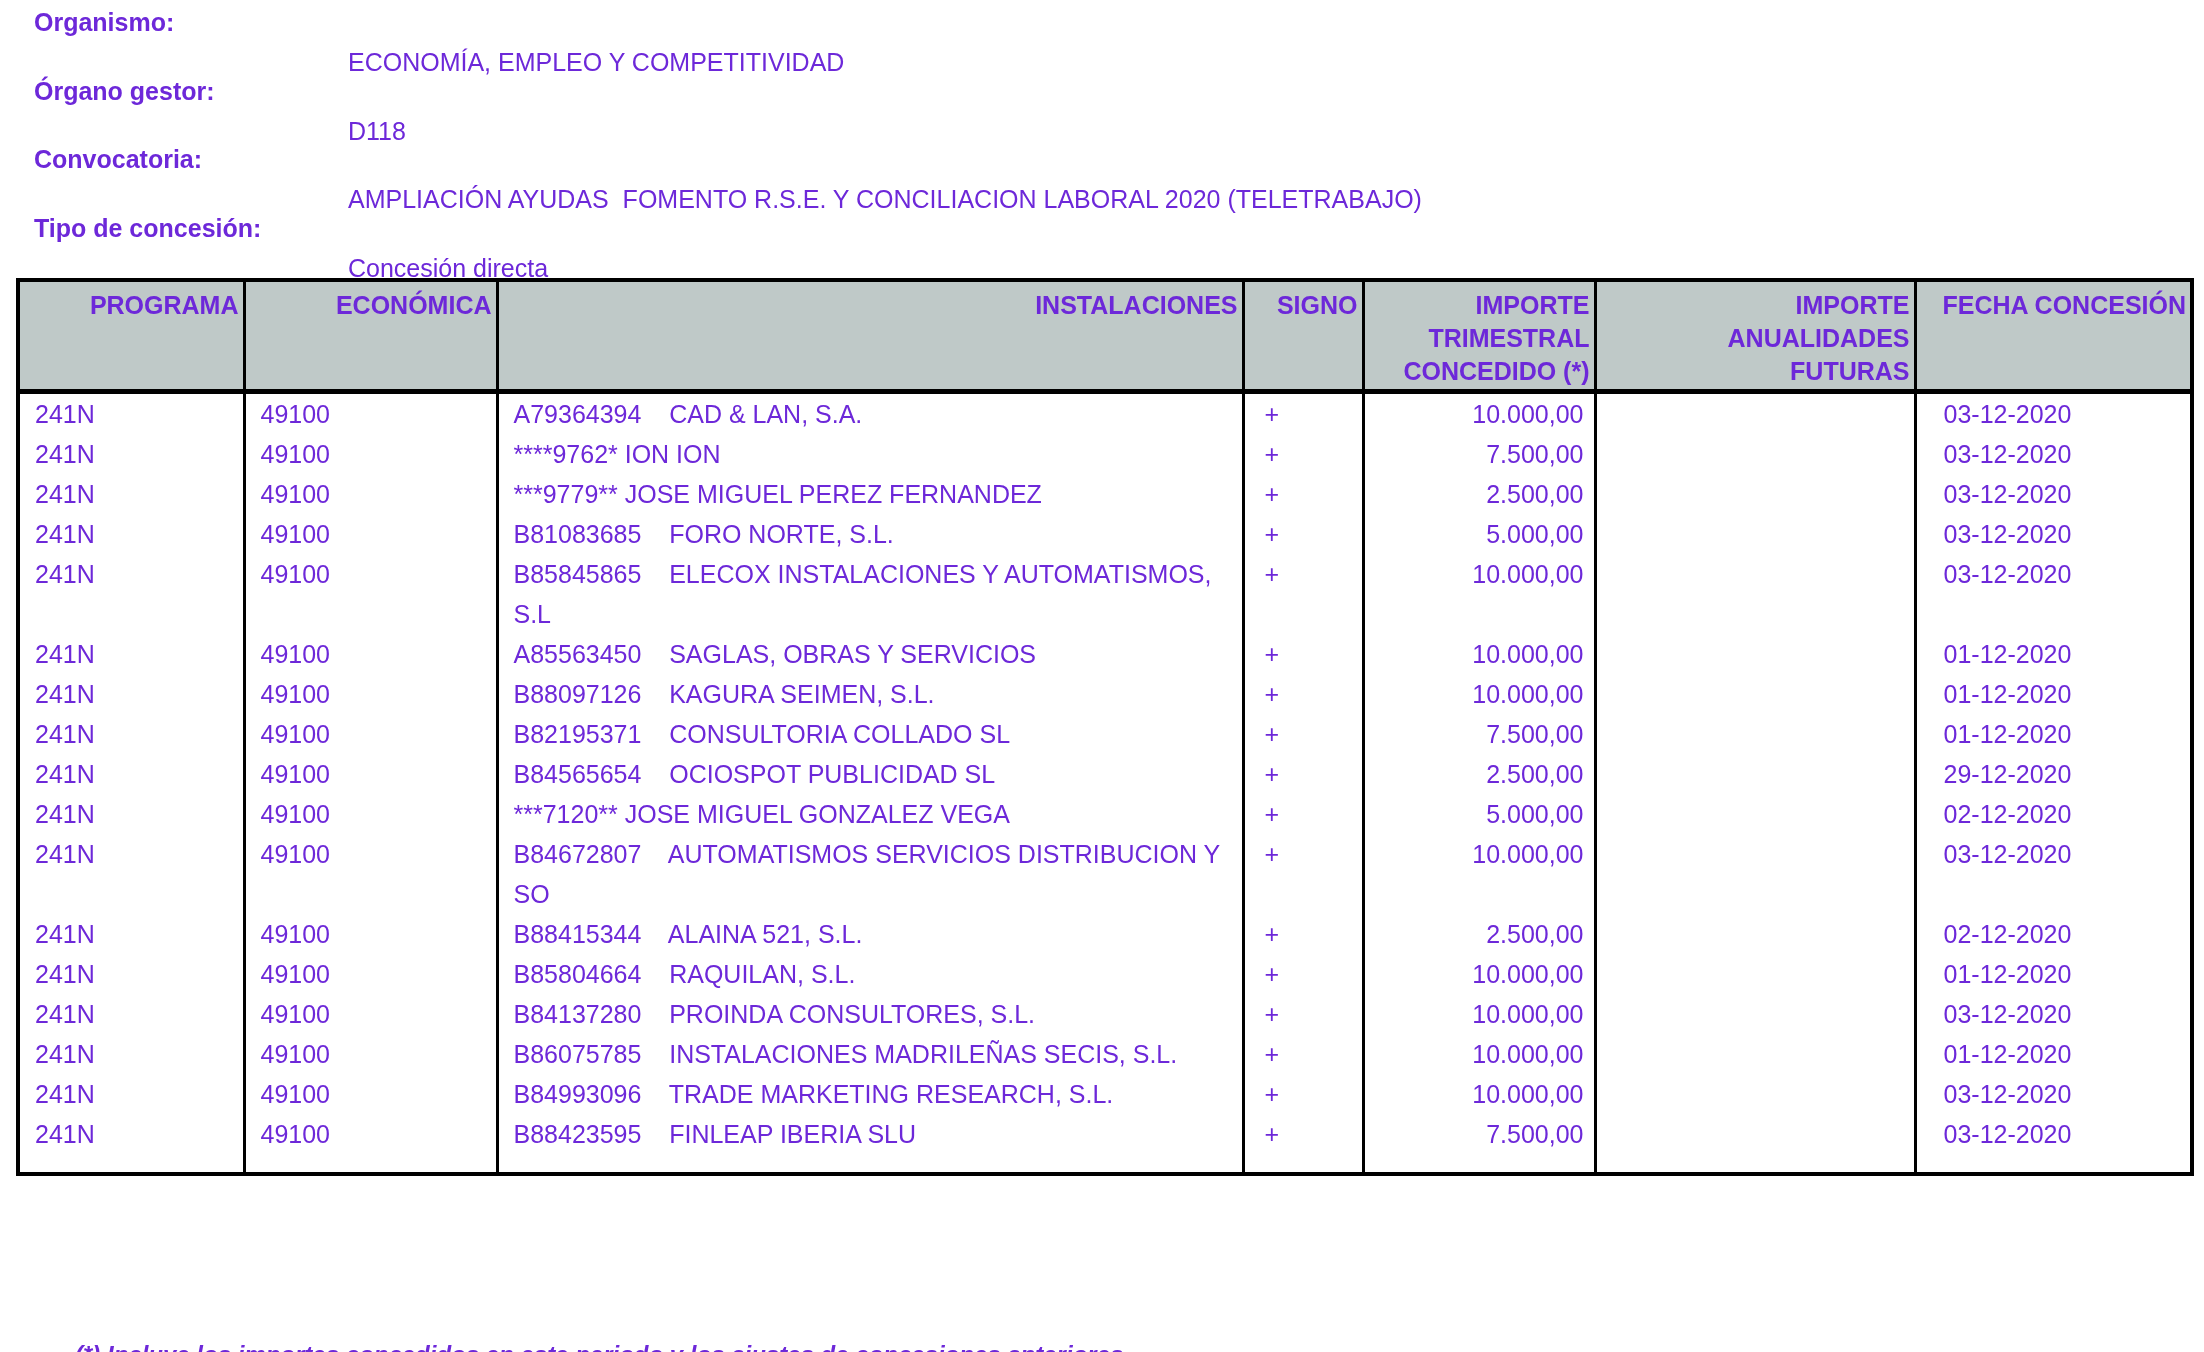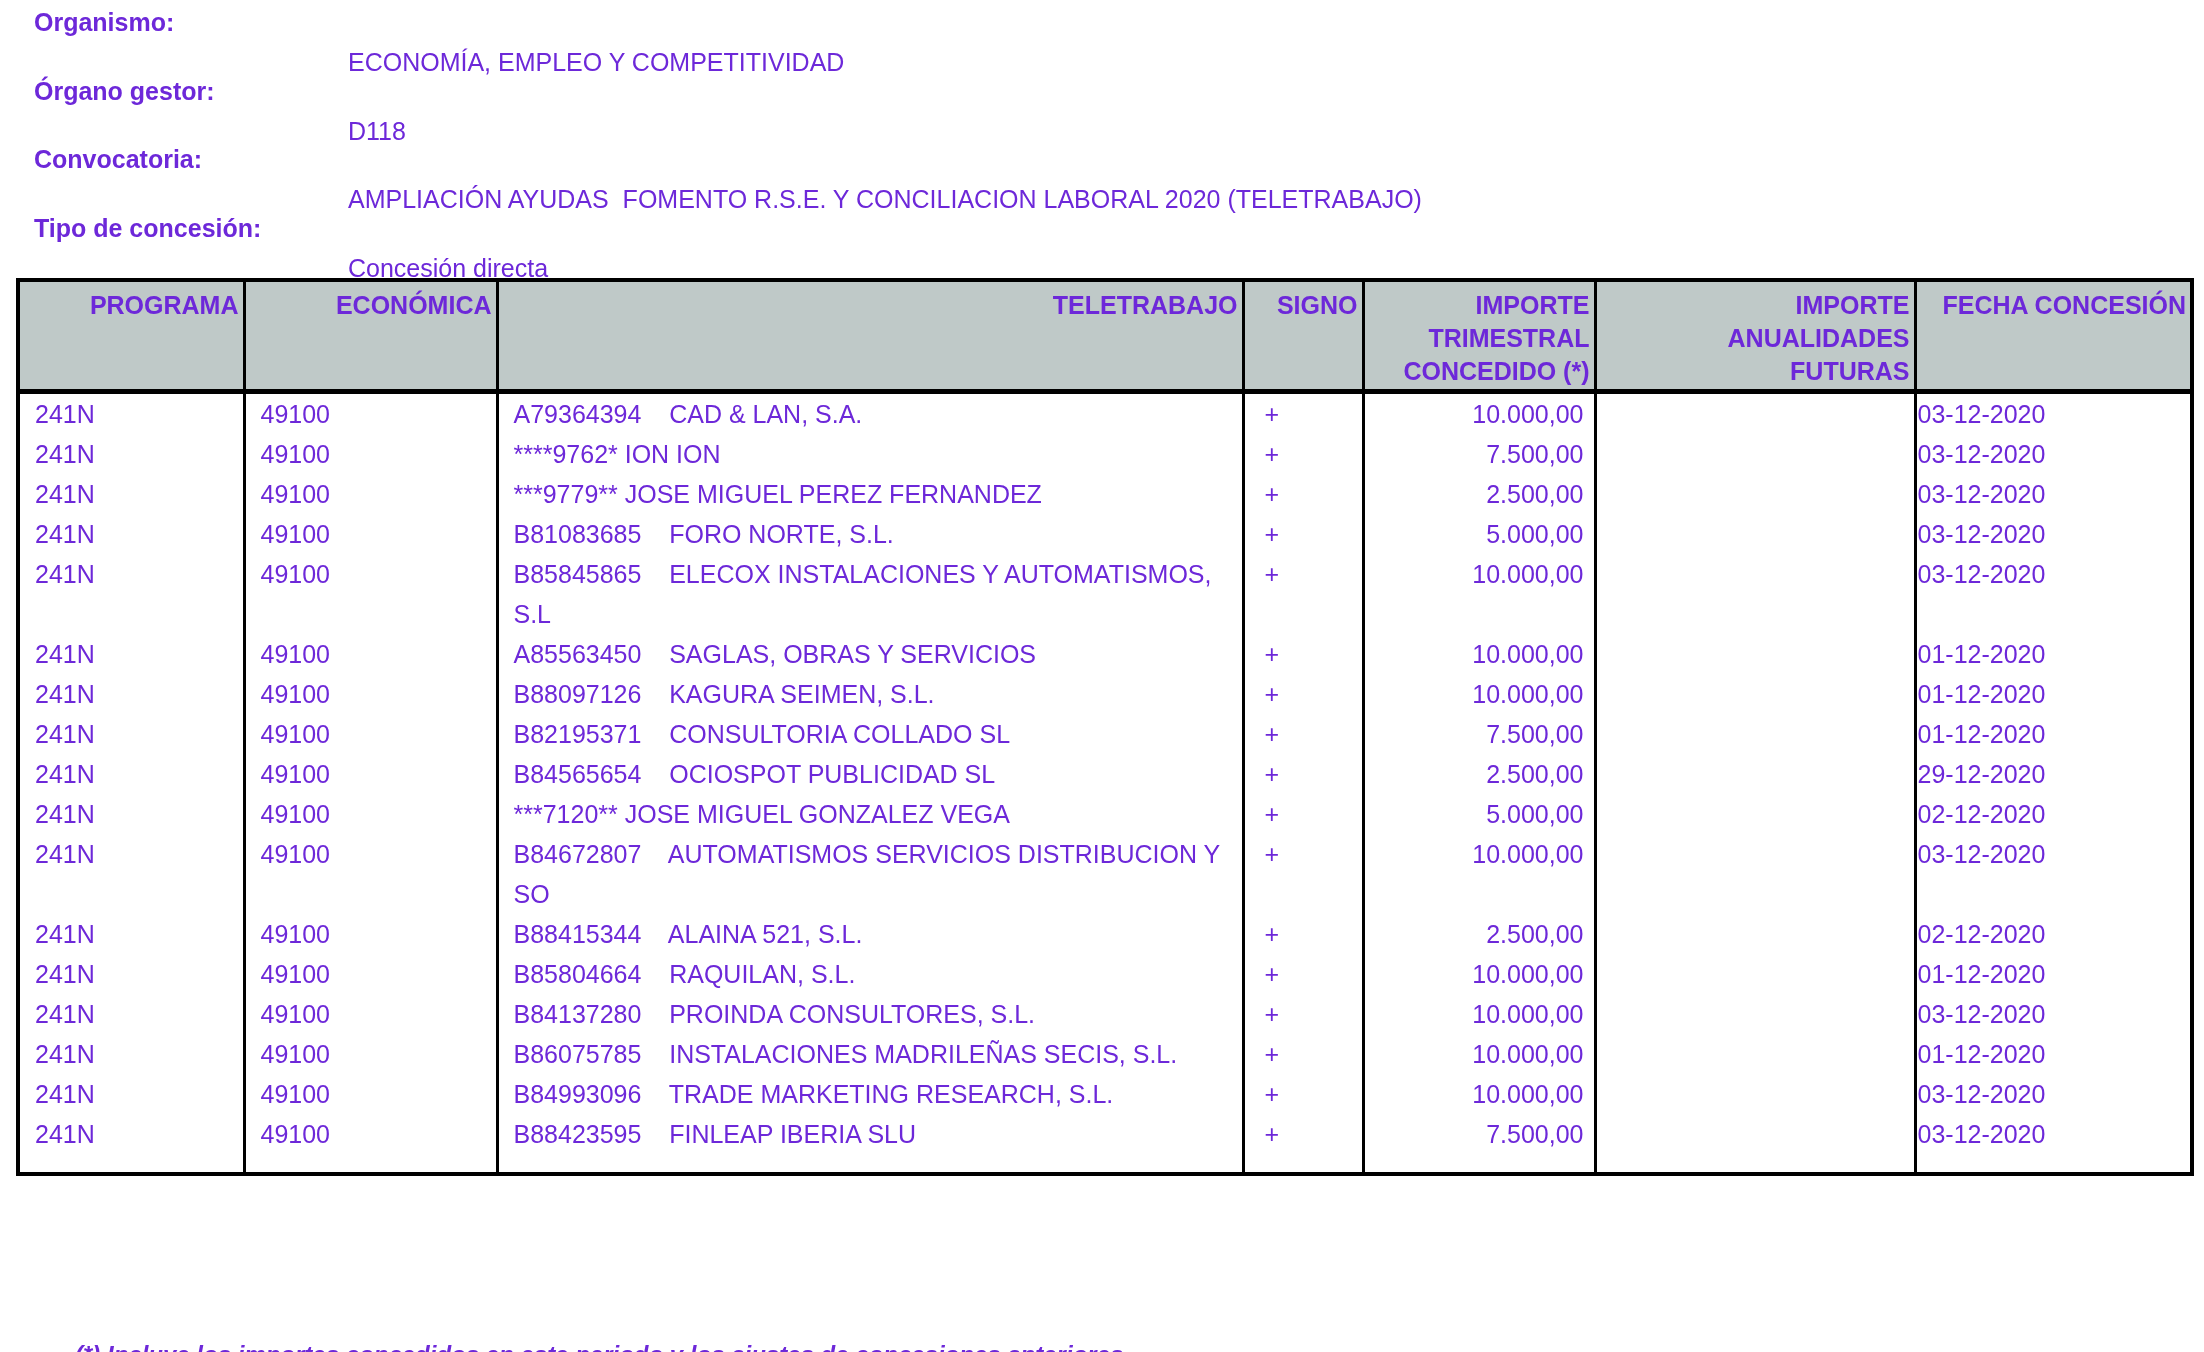--- a/index.html
+++ b/index.html
@@ -58,21 +58,21 @@
     border-left: 3px solid #000;
     vertical-align: top;
     line-height: 40px;
     white-space: pre;
     padding: 0 0 0 15px;
     overflow: hidden;
   }
   .grants-table td:first-child { border-left: none; }
   .grants-table td.cell-signo { padding-left: 20px; }
   .grants-table td.cell-num { text-align: right; padding-left: 2px; padding-right: 10px; }
-  .grants-table td.cell-fecha { padding-left: 1px; }
+  .grants-table td.cell-fecha { padding-left: 27px; }
   .grants-table tr.spacer-row td { height: 18px; line-height: 18px; }
 
   
   .footnotes {
     position: absolute;
     left: 75px;
     top: 1272px;
     font-size: 24px;
     line-height: 33px;
     font-weight: bold;
@@ -121,21 +121,21 @@
       <col style="width:746px">
       <col style="width:120px">
       <col style="width:232px">
       <col style="width:320px">
       <col style="width:277px">
     </colgroup>
     <thead>
       <tr>
         <th style="background: rgb(191, 201, 200);">PROGRAMA</th>
         <th style="background: rgb(191, 201, 200);">ECONÓMICA</th>
-        <th style="background: rgb(191, 201, 200);">TELETRABAJO</th>
+        <th style="background: rgb(191, 201, 200);">INSTALACIONES</th>
         <th style="background: rgb(191, 201, 200);">SIGNO</th>
         <th style="background: rgb(191, 201, 200);">IMPORTE
 TRIMESTRAL
 CONCEDIDO (*)</th>
         <th style="background: rgb(191, 201, 200);">IMPORTE
 ANUALIDADES
 FUTURAS</th>
         <th style="background: rgb(191, 201, 200);">FECHA CONCESIÓN</th>
       </tr>
     </thead>

